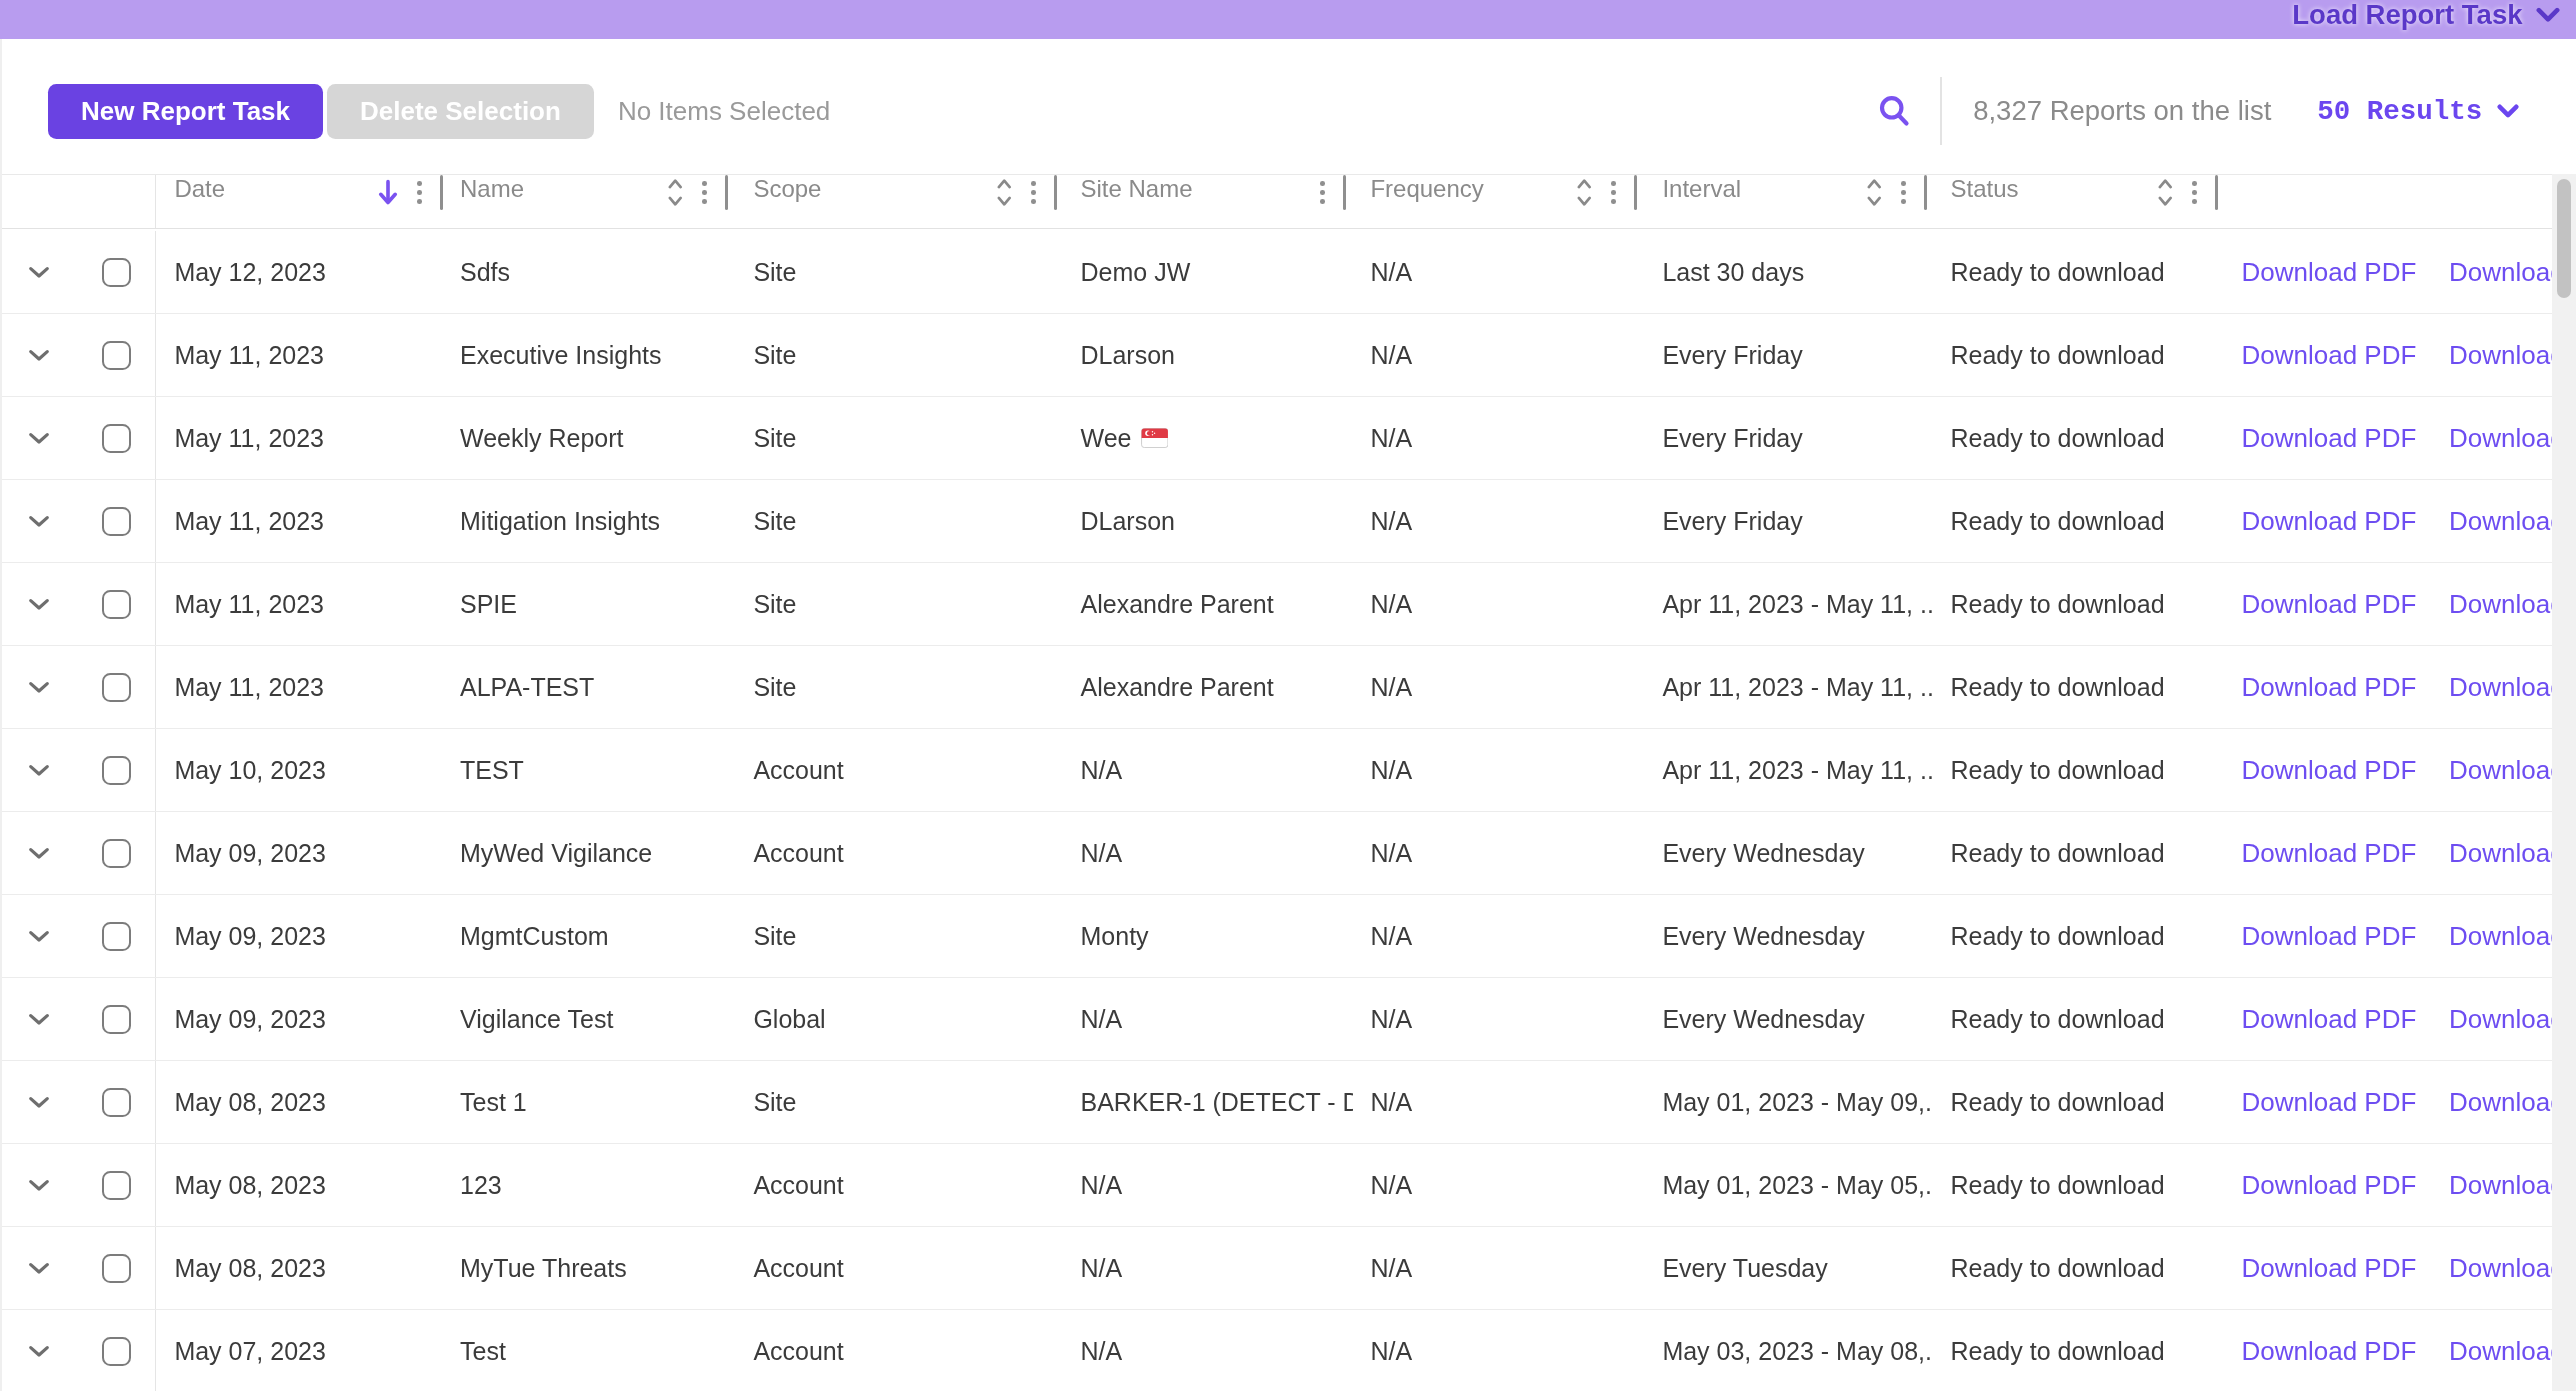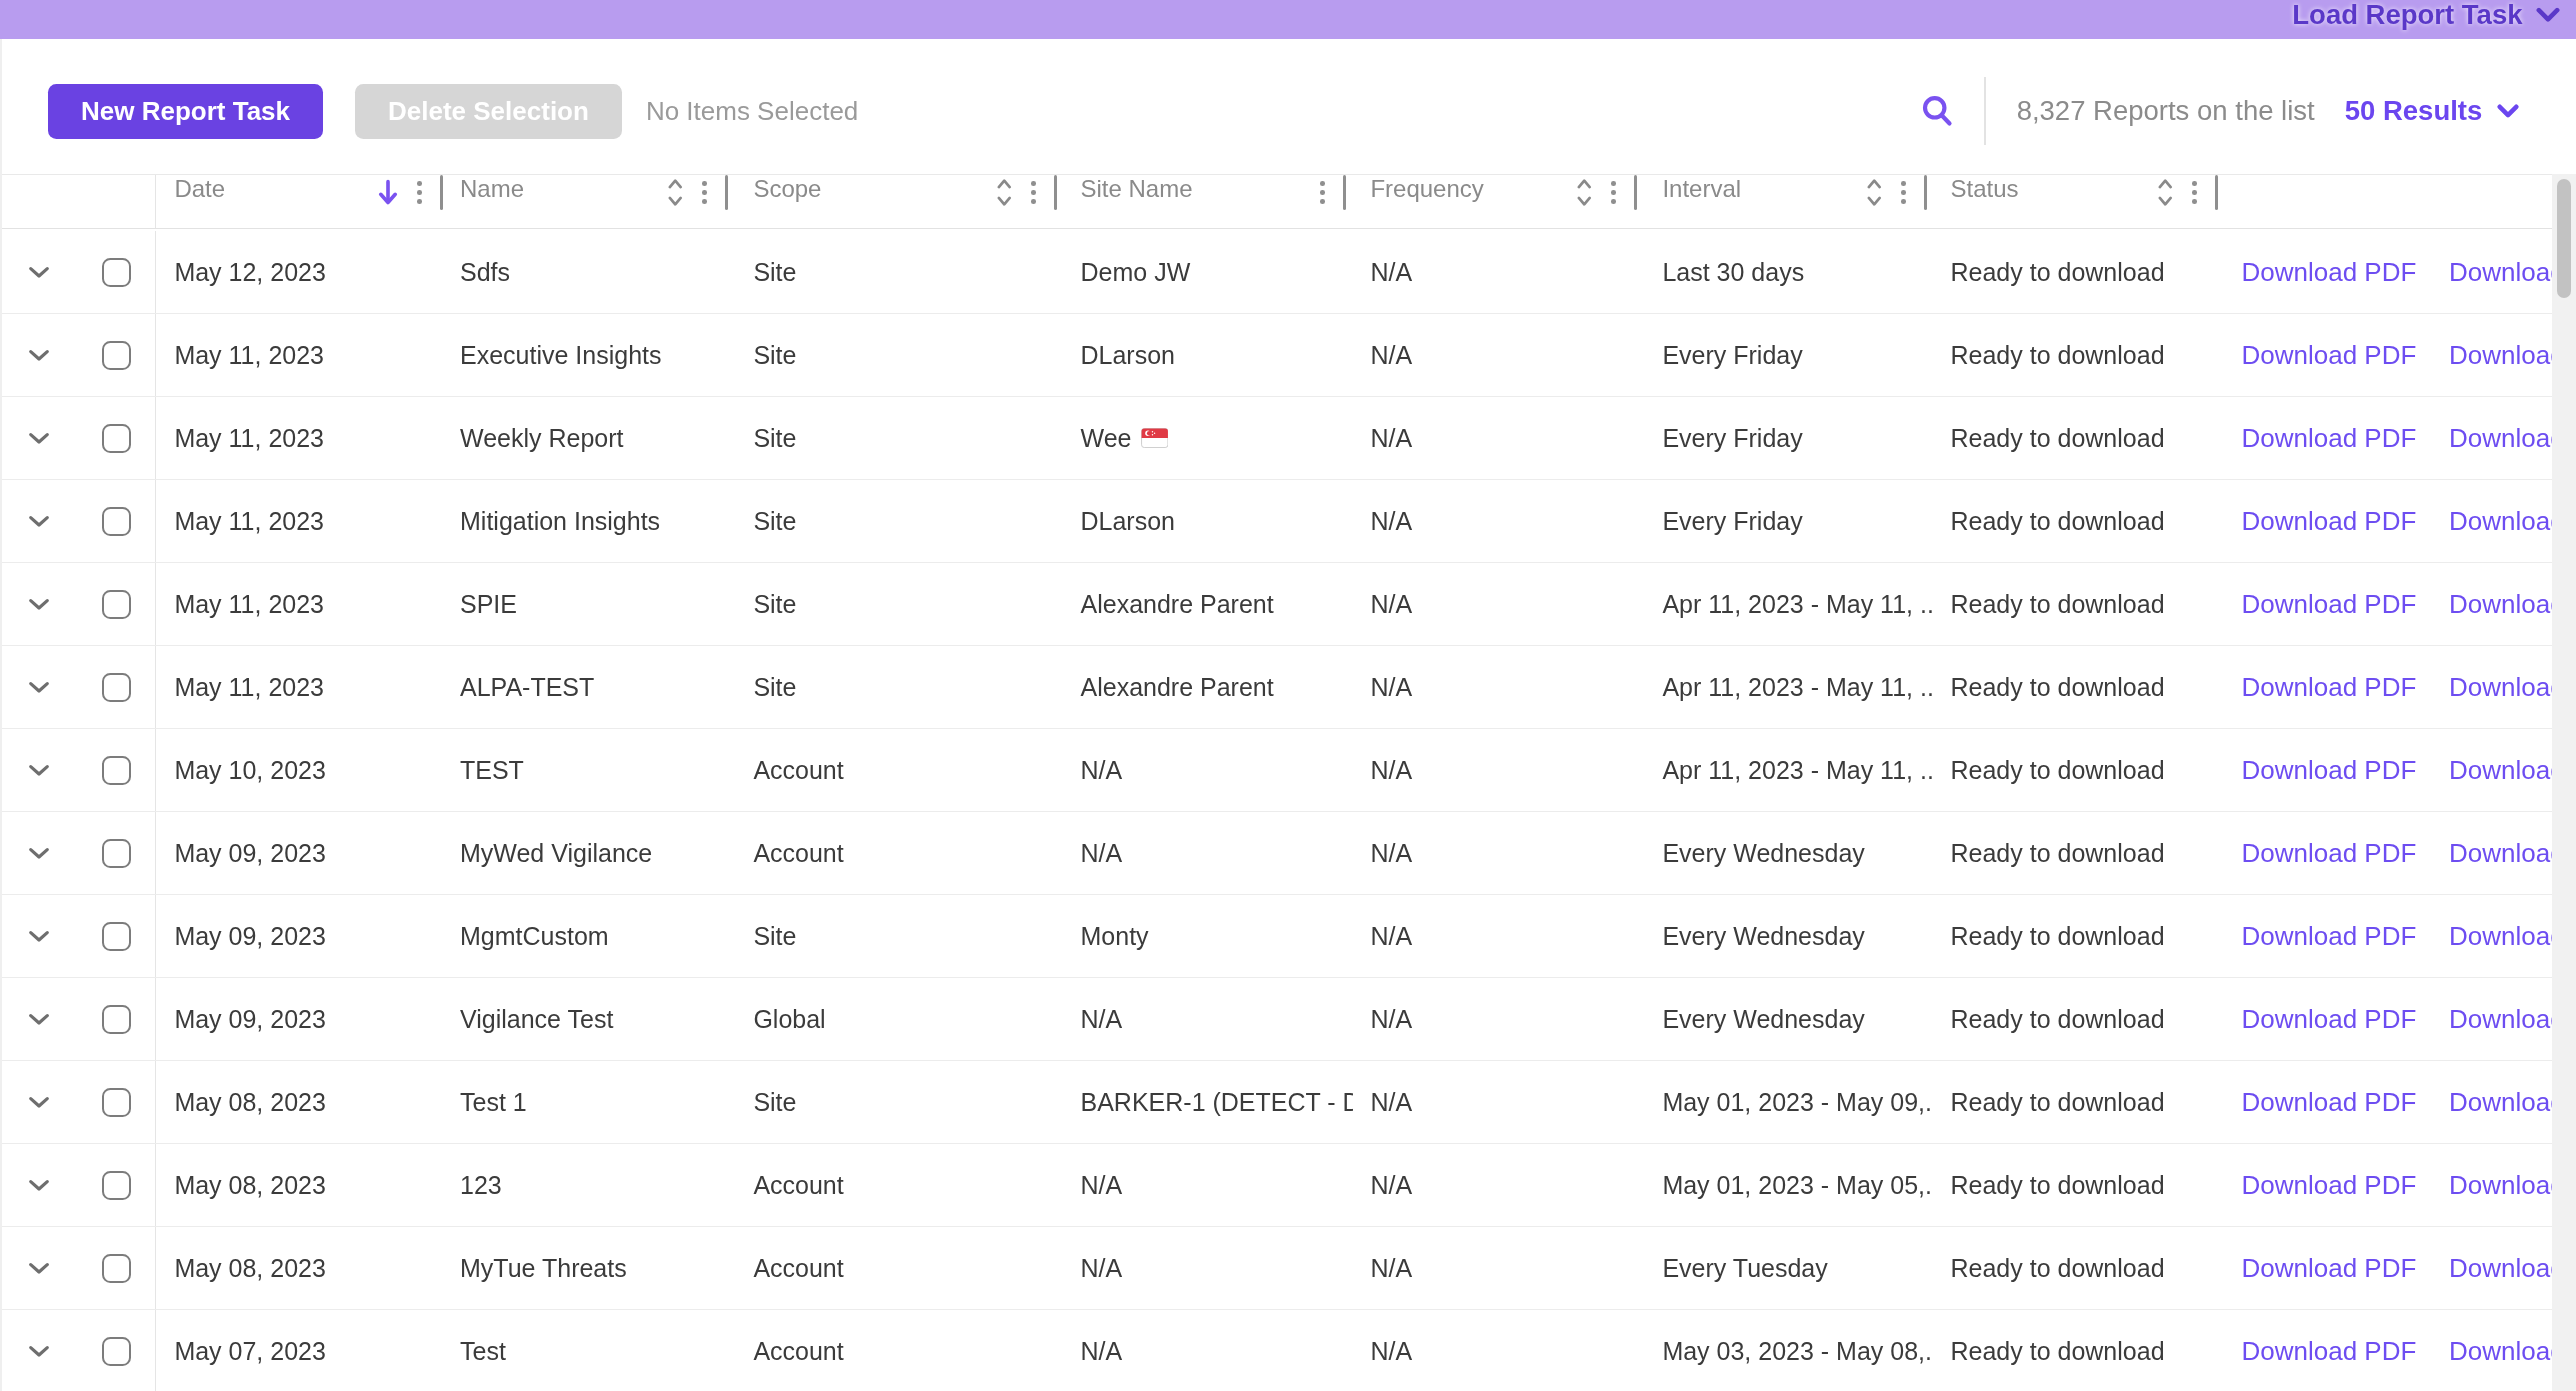--- a/index.html
+++ b/index.html
@@ -12,27 +12,27 @@
   .load-task { display:flex; align-items:center; gap:13px; margin-right:16.5px;
                transform:translateY(-4.6px); color:#5A38C8; font-size:27.5px; font-weight:700;
                text-shadow:0 0 5.5px rgba(255,255,255,.85); cursor:pointer; }
 
   
   .toolbar { position:absolute; left:0; top:39px; width:2576px; height:144px; background:#fff;
              display:flex; align-items:center; padding:0 57px 0 48px; }
   .btn { height:55px; border:none; border-radius:8.3px; font-size:26px; font-weight:700;
          color:#fff; font-family:inherit; padding:0 33px; cursor:pointer; }
   .btn-primary  { background:#6A42E2; }
-  .btn-disabled { background:#D6D6D6; margin-left:32px; cursor:default; }
+  .btn-disabled { background:#D6D6D6; margin-left:4px; cursor:default; }
   .sel-status { margin-left:24px; font-size:26px; color:#9A9A9A; }
   .toolbar-right { margin-left:auto; display:flex; align-items:center; }
   .vsep { width:1.8px; height:68px; background:#E3E3E3; margin:0 31px 0 27.5px; }
   .count-label { font-size:27.5px; color:#8B8B8B; }
-  .results { display:flex; align-items:center; gap:14.7px; margin-left:30px;
-             color:#6B46EF; font-size:27.5px; font-weight:700; cursor:pointer; }
+  .results { display:flex; align-items:center; gap:14.7px; margin-left:46px;
+             color:#6B46EF; font-size:27.5px; font-weight:700; cursor:pointer;font-family:Liberation Mono, monospace; }
 
   
   .grid { display:grid; grid-template-columns:78px 78px 294px 285px 329px 289px 291px 290px 291px 204px 124px;
           align-items:center; }
   .thead { position:absolute; left:0; top:174px; width:2552px; height:55px; background:#fff;
            border-top:1.8px solid #E9E9E9; border-bottom:1.8px solid #E2E2E2; }
   .th { display:flex; align-items:flex-start; height:100%; color:#8A8A8A; font-size:24px; }
   .th .lbl { white-space:nowrap; }
   .th-tools { margin-left:auto; display:flex; align-items:center; gap:18.4px; padding-right:7.3px; }
   .col-divider { width:2.8px; height:35px; background:#8F8F8F; border-radius:1.8px; }

